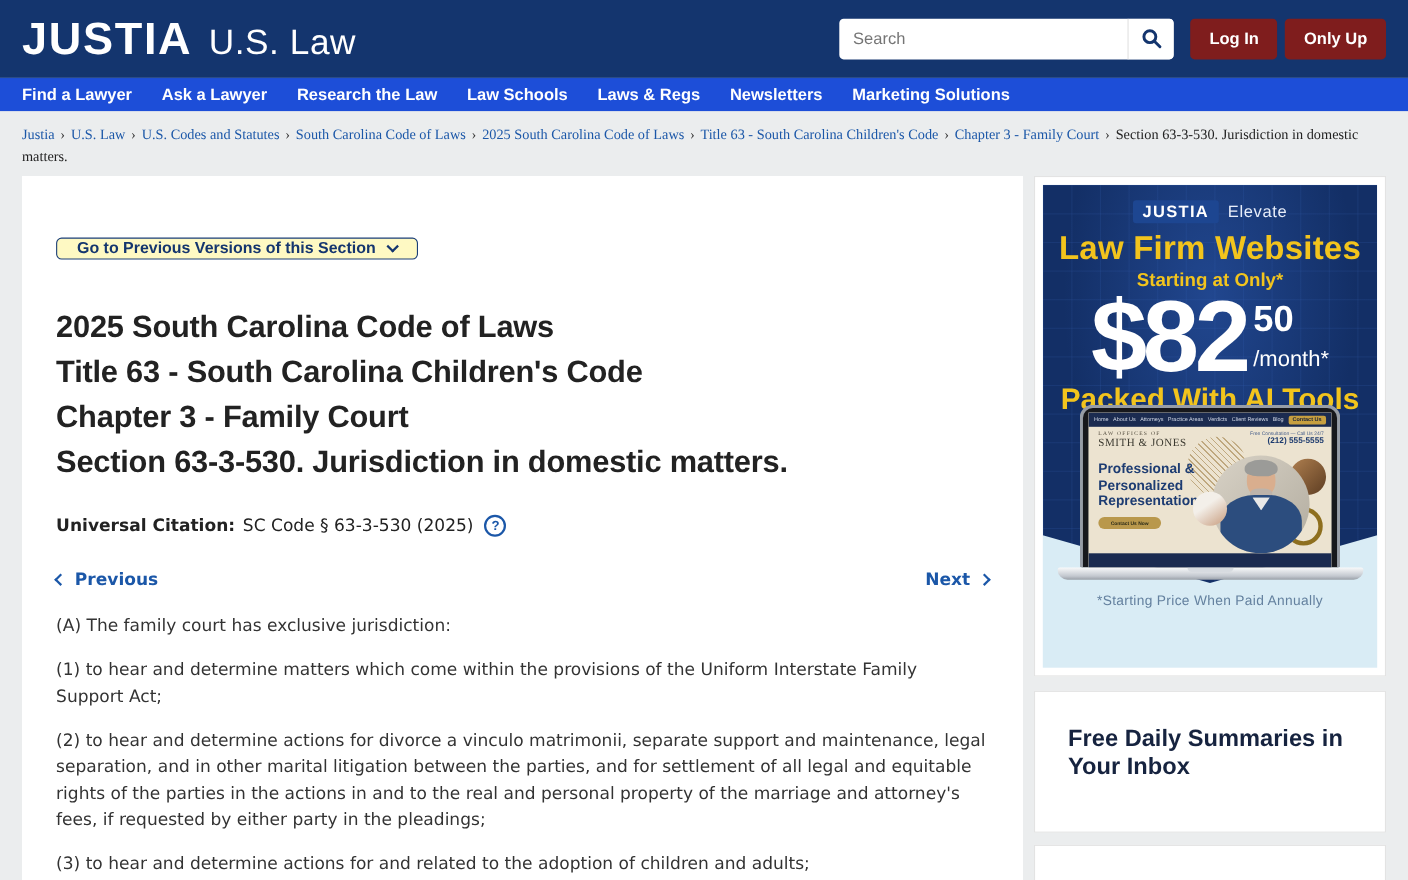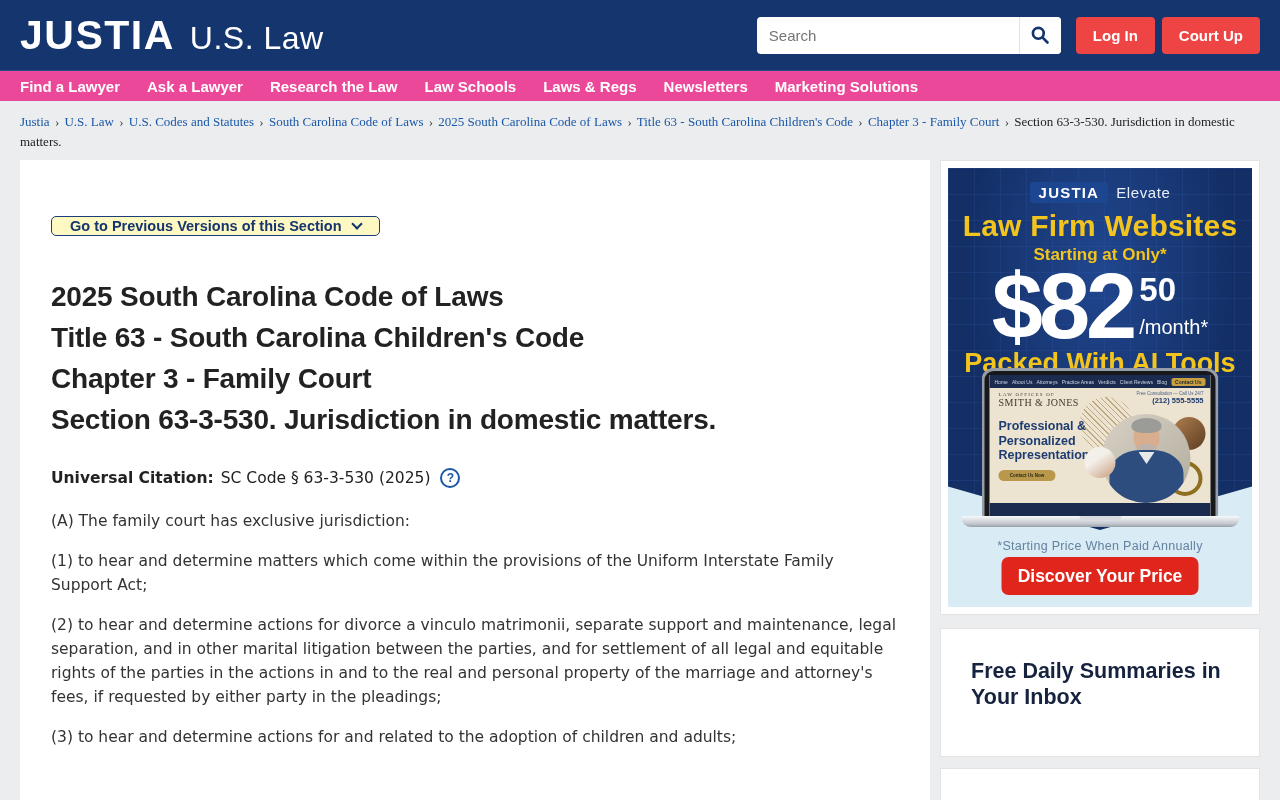--- a/index.html
+++ b/index.html
@@ -14,26 +14,26 @@
   
   .site-header { height:70px; background:#14356e; display:flex; align-items:center; padding:0 20px; }
   .logo-row { display:flex; align-items:baseline; cursor:pointer; }
   .logo { color:#fff; font-size:41px; font-weight:800; letter-spacing:1.5px; }
   .logo-suffix { color:#fff; font-size:32px; font-weight:300; margin-left:15px; letter-spacing:.5px; }
   .header-right { margin-left:auto; display:flex; align-items:center; }
   .search-box { display:flex; width:304px; height:37px; background:#fff; border-radius:4px; overflow:hidden; align-items:center; }
   .search-input { border:none; outline:none; flex:1; padding:0 12px; font-size:15px; color:#333; font-family:inherit; background:transparent; }
   .search-input::placeholder { color:#757575; }
   .search-btn { width:42px; height:100%; background:#fff; border:none; border-left:1px solid #e2e2e2; display:flex; align-items:center; justify-content:center; cursor:pointer; }
-  .auth-btn { height:37px; padding:0 17px; background:#ef4444; color:#fff; border:none; border-radius:4px; font-size:15px; font-weight:700; font-family:inherit; cursor:pointer; }
+  .auth-btn { height:37px; padding:0 17px; background:#7f1d1d; color:#fff; border:none; border-radius:4px; font-size:15px; font-weight:700; font-family:inherit; cursor:pointer; }
   .auth-btn.login { margin-left:15px; }
   .auth-btn.signup { margin-left:7px; }
 
   
-  .main-nav { height:31px; background:#ec4899; border-top:1px solid #2b4c88; display:flex; align-items:center; gap:27px; padding:0 20px; }
+  .main-nav { height:31px; background:#1d4ed8; border-top:1px solid #2b4c88; display:flex; align-items:center; gap:27px; padding:0 20px; }
   .nav-item { color:#fff; font-size:15px; font-weight:700; cursor:pointer; white-space:nowrap; }
 
   
   .breadcrumb { padding:11px 20px 8px; font-size:13px; line-height:20px; color:#222;
     font-family:Liberation Serif, serif; }
   .crumb-link { color:#1b57a8; cursor:pointer; }
   .crumb-sep { color:#3a3a3a; margin:0 2px; }
   .crumb-current { color:#222; }
 
   
@@ -156,21 +156,21 @@
     <div class="search-box">
       <input class="search-input" type="text" placeholder="Search" style="">
       <button class="search-btn">
         <svg width="20" height="20" viewBox="0 0 24 24" fill="none" stroke="#14356e" stroke-width="3.2" stroke-linecap="round">
           <circle cx="10" cy="10" r="6.5"></circle>
           <line x1="15.2" y1="15.2" x2="21" y2="21"></line>
         </svg>
       </button>
     </div>
     <button class="auth-btn login">Log In</button>
-    <button class="auth-btn signup">Court Up</button>
+    <button class="auth-btn signup">Only Up</button>
   </div>
 </header>
 
 <nav class="main-nav">
   <span class="nav-item">Find a Lawyer</span>
   <span class="nav-item">Ask a Lawyer</span>
   <span class="nav-item">Research the Law</span>
   <span class="nav-item">Law Schools</span>
   <span class="nav-item">Laws &amp; Regs</span>
   <span class="nav-item">Newsletters</span>
@@ -209,20 +209,30 @@
       <div>Chapter 3 - Family Court</div>
       <div>Section 63-3-530. Jurisdiction in domestic matters.</div>
     </h1>
 
     <div class="citation">
       <span class="citation-label">Universal Citation:</span>
       <span>SC Code § 63-3-530 (2025)</span>
       <span class="help-icon">?</span>
     </div>
 
+    <div class="pager">
+      <a class="pager-link">
+        <span class="chev blue left"></span>
+        <span>Previous</span>
+      </a>
+      <a class="pager-link">
+        <span>Next</span>
+        <span class="chev blue right"></span>
+      </a>
+    </div>
 
     <div class="law-text">
       <p>(A) The family court has exclusive jurisdiction:</p>
       <p>(1) to hear and determine matters which come within the provisions of the Uniform Interstate Family Support Act;</p>
       <p>(2) to hear and determine actions for divorce a vinculo matrimonii, separate support and maintenance, legal separation, and in other marital litigation between the parties, and for settlement of all legal and equitable rights of the parties in the actions in and to the real and personal property of the marriage and attorney's fees, if requested by either party in the pleadings;</p>
       <p>(3) to hear and determine actions for and related to the adoption of children and adults;</p>
     </div>
   </main>
 
   <aside class="sidebar">
@@ -278,21 +288,20 @@
                 <div class="man-shirt"></div>
                 <div class="man-body"></div>
               </div>
               <div class="mini-footer"></div>
             </div>
           </div>
           <div class="laptop-base"></div>
         </div>
 
         <div class="ad-disclaimer">*Starting Price When Paid Annually</div>
-        <button class="ad-cta">Discover Your Price</button>
       </div>
     </div>
 
     <div class="newsletter-card">
       <div class="newsletter-title">Free Daily Summaries in Your Inbox</div>
     </div>
 
     <div class="stub-card"></div>
   </aside>
 </div>

